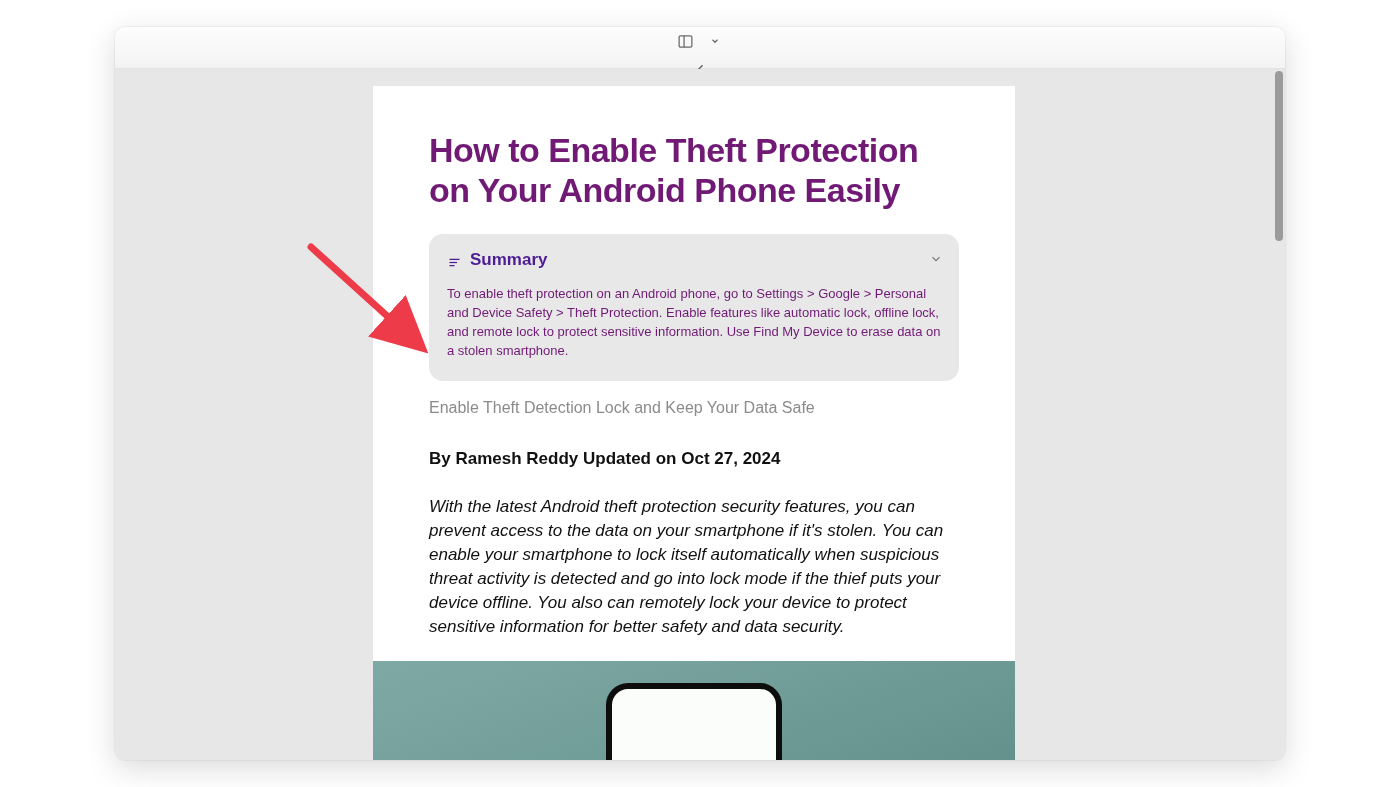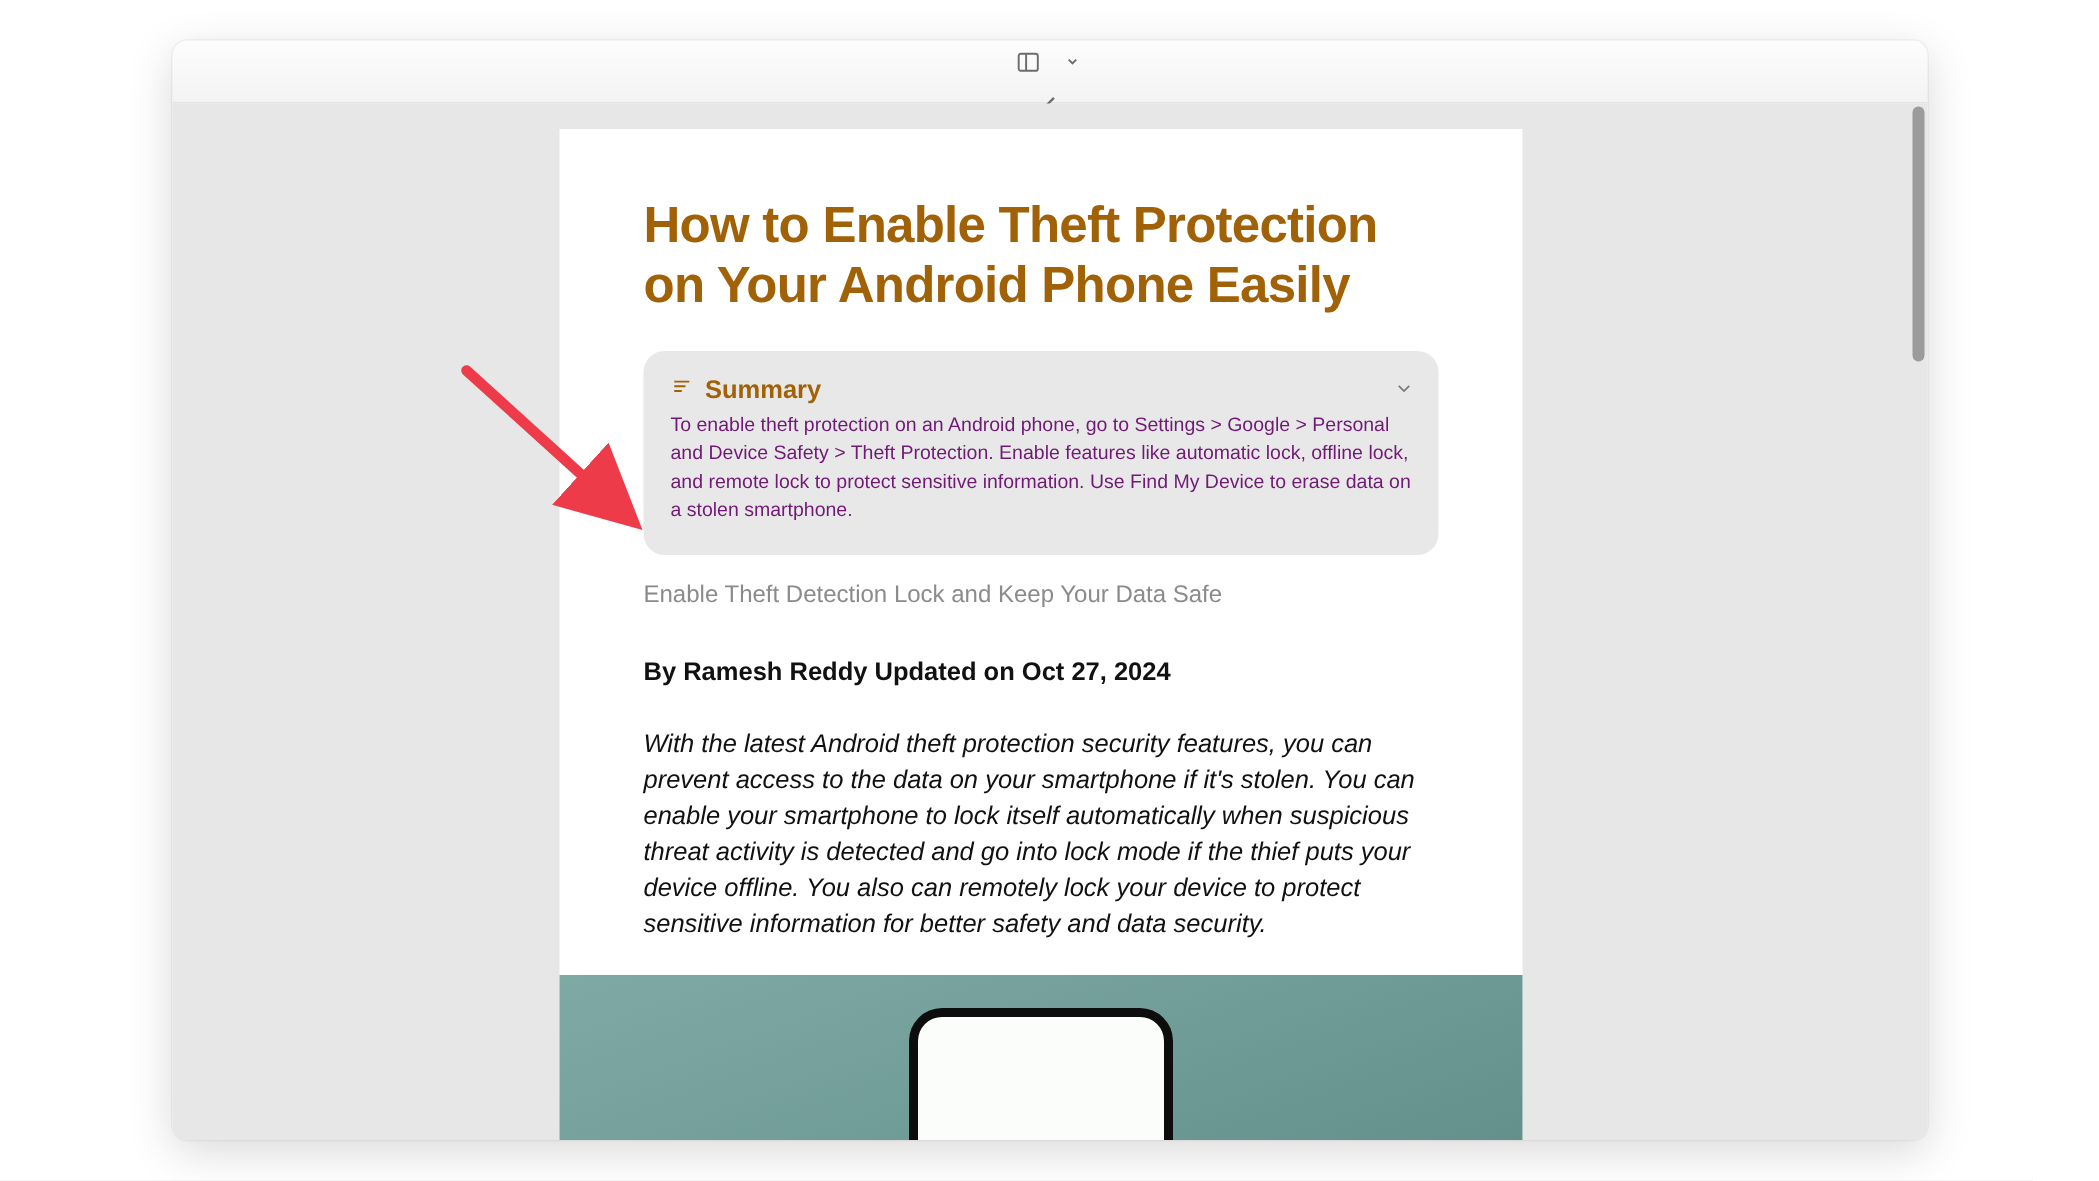--- a/index.html
+++ b/index.html
@@ -87,35 +87,35 @@
   top: 17px;
   width: 642px;
   background: #ffffff;
   min-height: 800px;
   padding: 44px 56px 0 56px;
 }
 .title {
   font-size: 34px;
   font-weight: 800;
   letter-spacing: -0.5px;
-  color:#a16207;
+  color:#701a75;
   line-height: 1.18;
   margin-bottom: 24px;
 }
 .summary-box {
   background: #e8e8e8;
   border-radius: 14px;
   padding: 16px 18px 20px 18px;
   margin-bottom: 18px;
   position: relative;
 }
 .summary-head {
-  display:flex; align-items:flex-start; gap:8px;
-  font-weight:700; font-size:17px; color:#a16207;
-  margin-bottom: 4px;
+  display:flex; align-items:flex-end; gap:8px;
+  font-weight:700; font-size:17px; color:#4c1d95;
+  margin-bottom: 15px;
 }
 .summary-head .sicon { display:flex; }
 .summary-head .sicon svg { width:15px; height:15px; }
 .summary-collapse {
   position:absolute; right:16px; top:18px; color:#7a7a7a;
 }
 .summary-collapse svg { width:14px; height:14px; }
 .summary-text {
   font-size: 13px; line-height:1.45; color:#701a75;
 }

